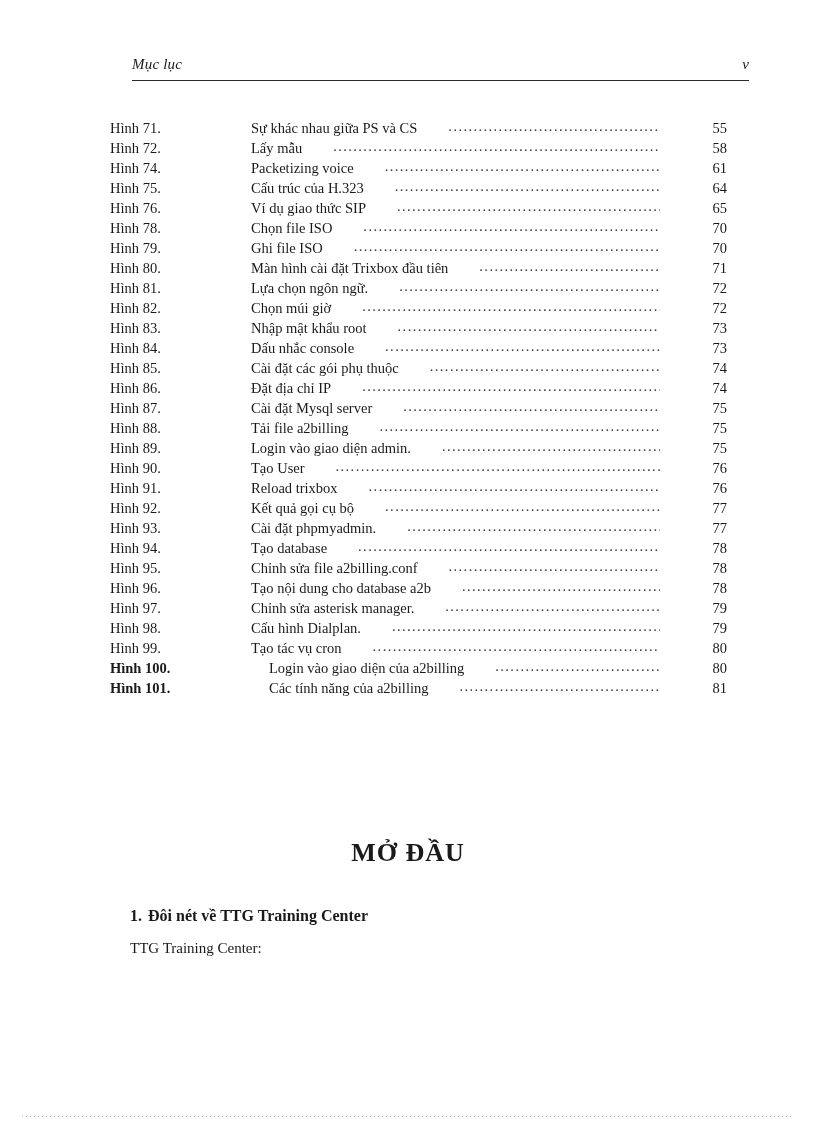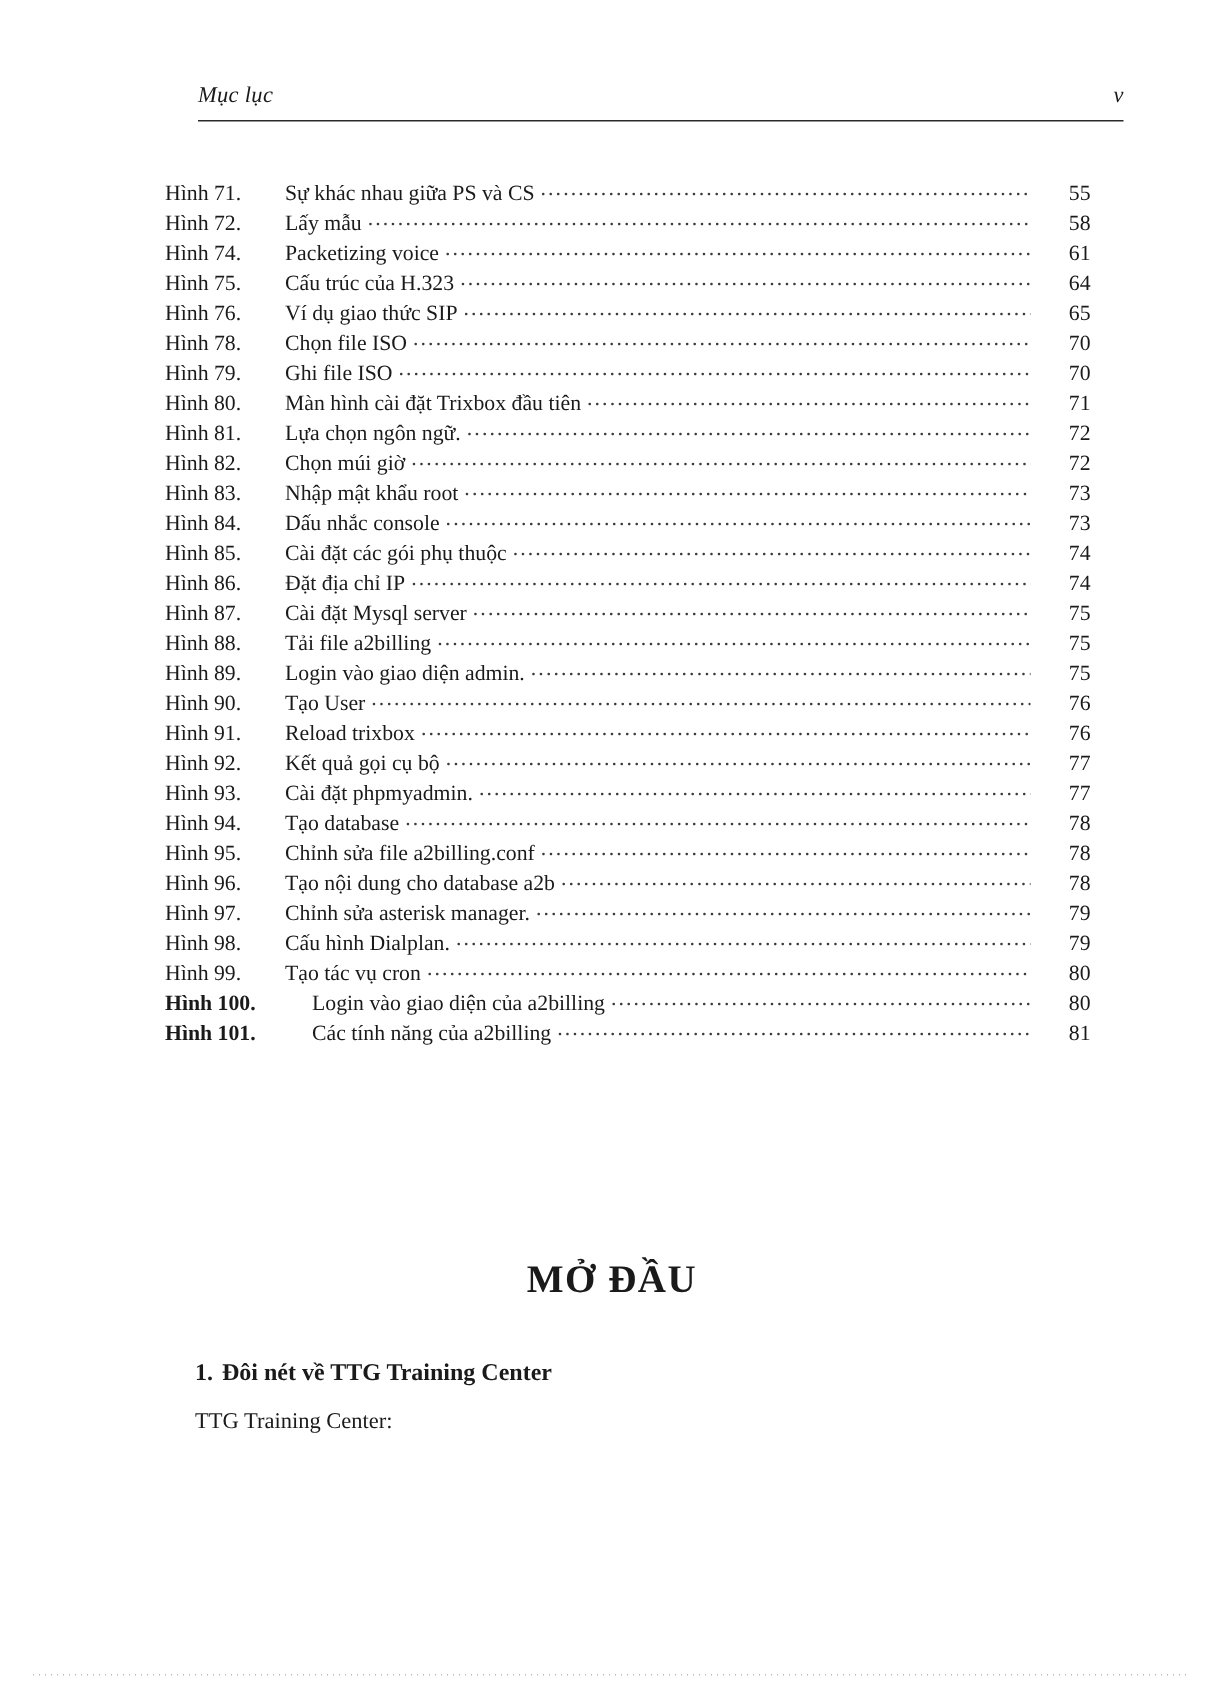--- a/index.html
+++ b/index.html
@@ -57,32 +57,34 @@
     left: 110px;
     top: 118px;
     width: 617px;
   }
   .toc-row {
     display: flex;
     align-items: baseline;
     height: 20px;
     font-size: 14.5px;
     white-space: nowrap;
+    gap: 27px;
   }
   .toc-label {
     flex: 0 0 auto;
     width: 80px;
   }
   .toc-label.wide {
     width: 98px;
     font-weight: bold;
   }
   .toc-title {
     flex: 0 0 auto;
     padding-right: 4px;
+    margin-left: 34px;
   }
   .toc-leader {
     flex: 1 1 auto;
     overflow: hidden;
     height: 1em;
     position: relative;
   }
   .toc-leader::after {
     content: "............................................................"
              "............................................................"

